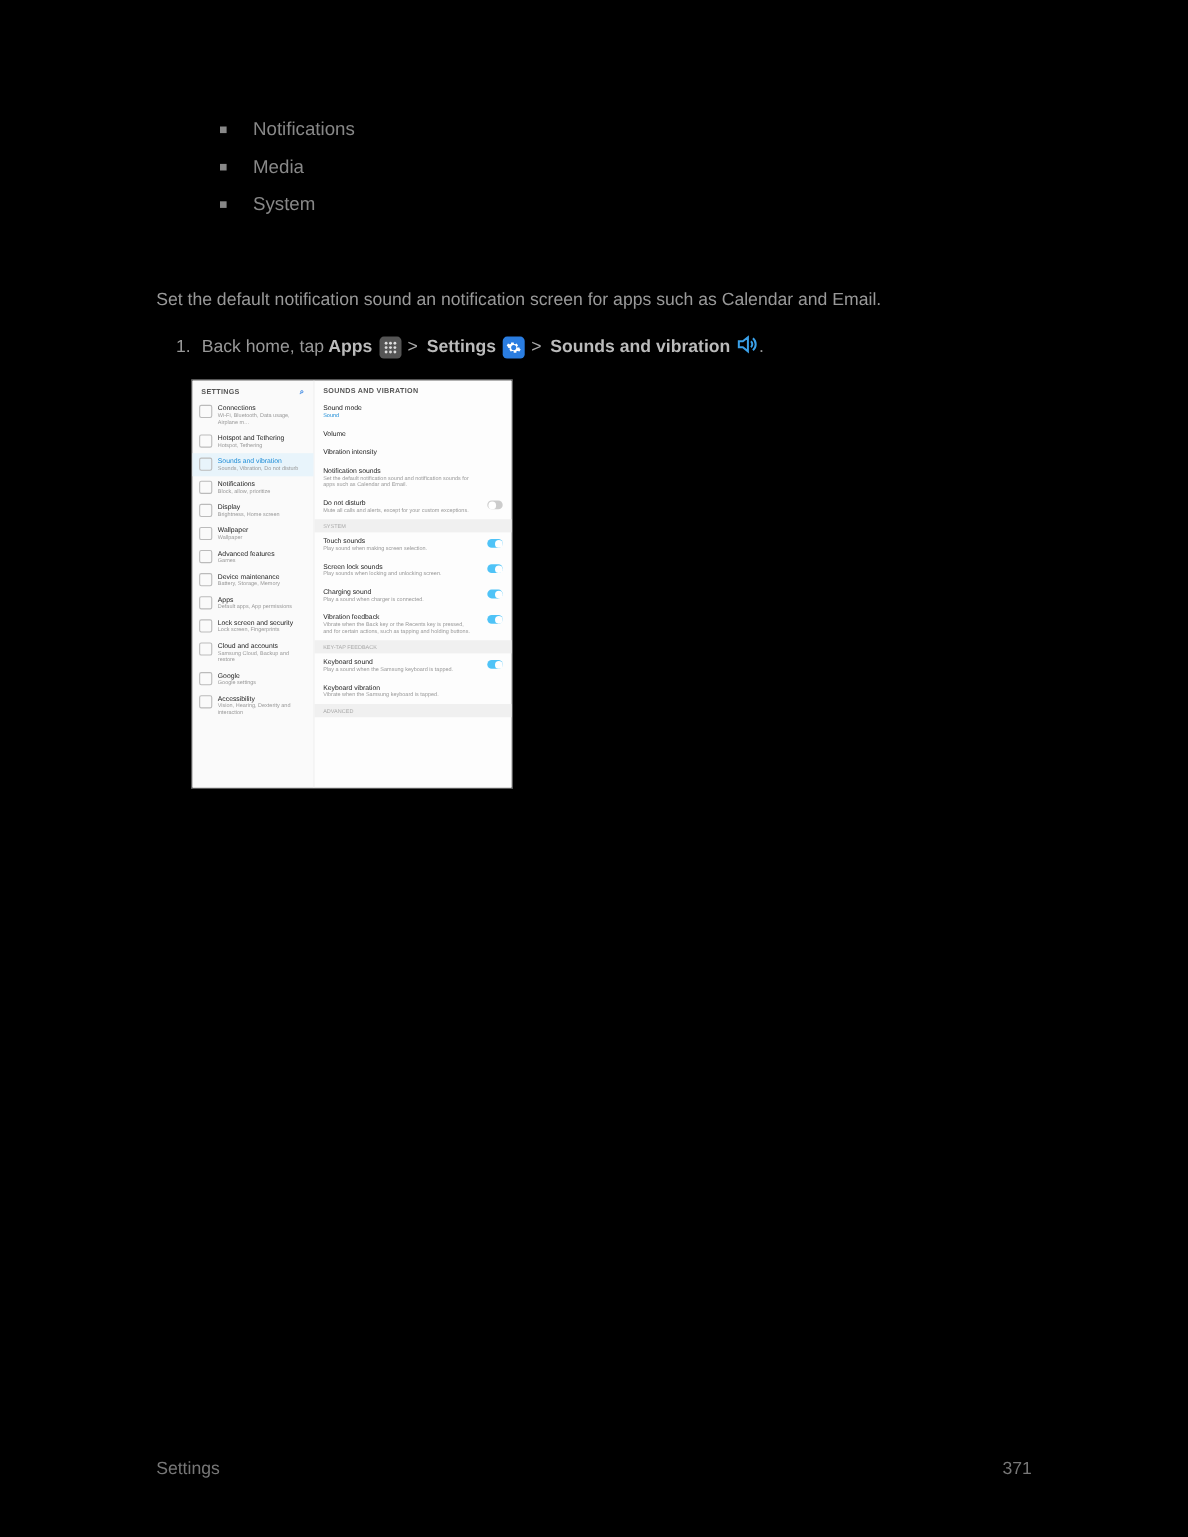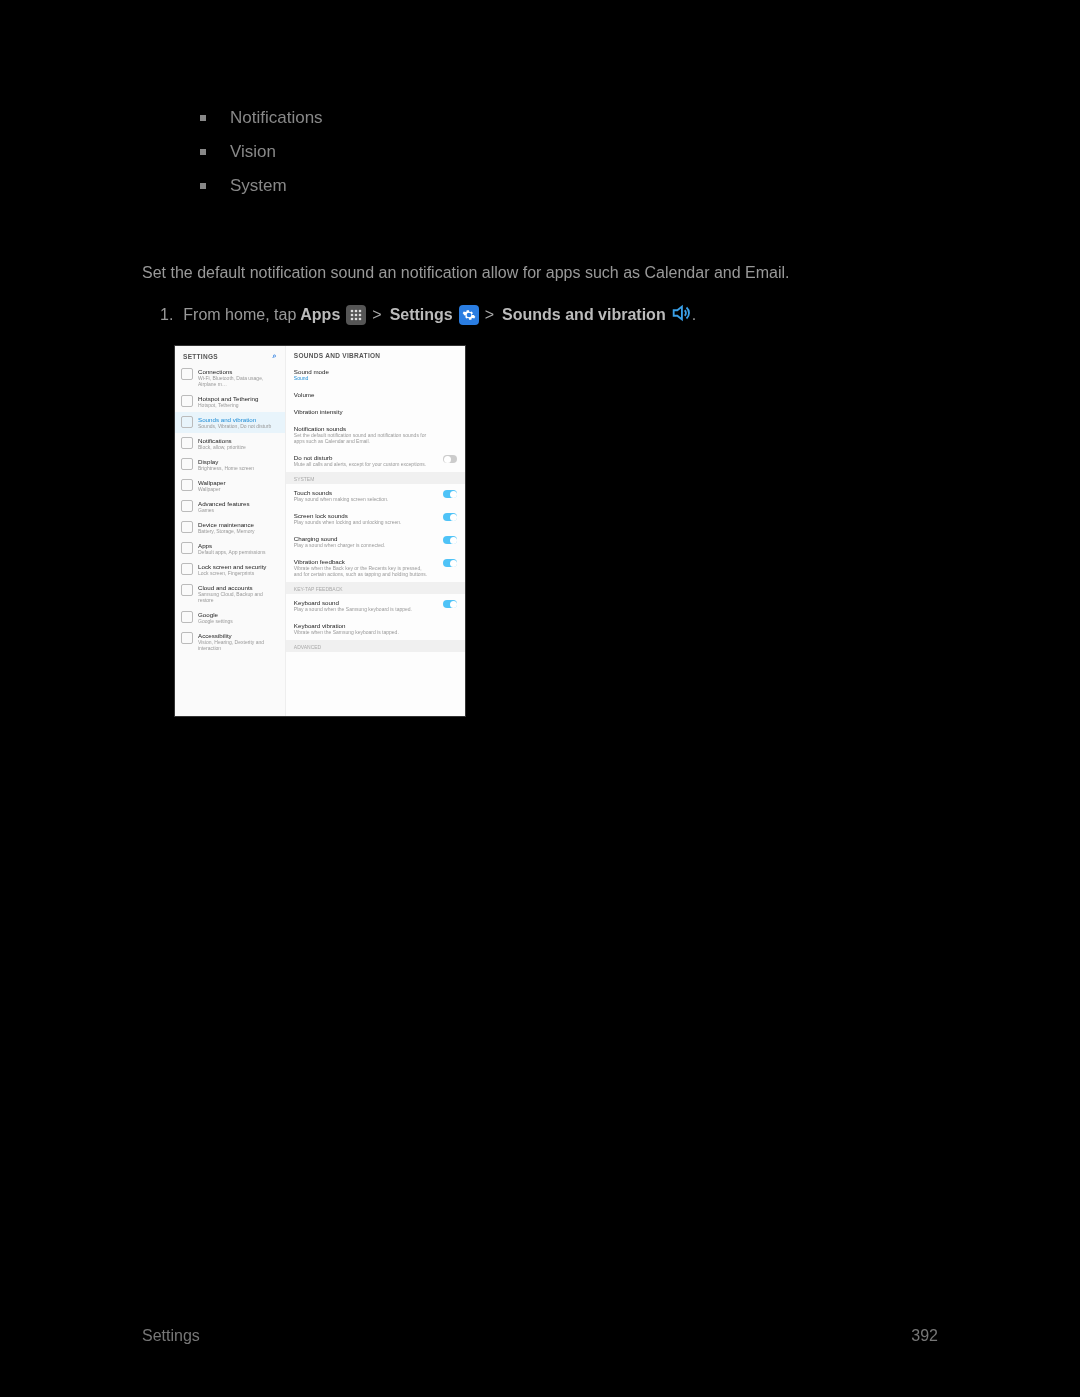--- a/index.html
+++ b/index.html
@@ -174,34 +174,34 @@
 
 <div class="page">
 
   <div class="bullets">
     <div class="bullet-row">
       <span class="bullet-square"></span>
       <span>Notifications</span>
     </div>
     <div class="bullet-row">
       <span class="bullet-square"></span>
-      <span>Vision</span>
+      <span>Media</span>
     </div>
     <div class="bullet-row">
       <span class="bullet-square"></span>
       <span>System</span>
     </div>
   </div>
 
-  <div class="section-desc">Set the default notification sound an notification allow for apps such as Calendar and Email.</div>
+  <div class="section-desc">Set the default notification sound an notification screen for apps such as Calendar and Email.</div>
 
   <div class="step-line">
     <span>1.</span>
     <span style="width:10px"></span>
-    <span>From home, tap</span>
+    <span>Back home, tap</span>
     <span class="bold">Apps</span>
     <span class="icon-box apps-icon-bg">
       <svg width="14" height="14" viewBox="0 0 14 14">
           <g fill="#ddd">
         <circle cx="3" cy="3" r="1.3"></circle>
             <circle cx="7" cy="3" r="1.3"></circle>
             <circle cx="11" cy="3" r="1.3"></circle>
         <circle cx="3" cy="7" r="1.3"></circle>
             <circle cx="7" cy="7" r="1.3"></circle>
             <circle cx="11" cy="7" r="1.3"></circle>
@@ -402,15 +402,15 @@
               <div class="title">Keyboard vibration</div>
               <div class="sub">Vibrate when the Samsung keyboard is tapped.</div>
             </div>
           </div>
           <div class="ss-groupheader">ADVANCED</div>
         </div>
     </div>
   </div>
 
   <div class="footer-left">Settings</div>
-  <div class="footer-right">392</div>
+  <div class="footer-right">371</div>
 
 </div>
 
 </body></html>

